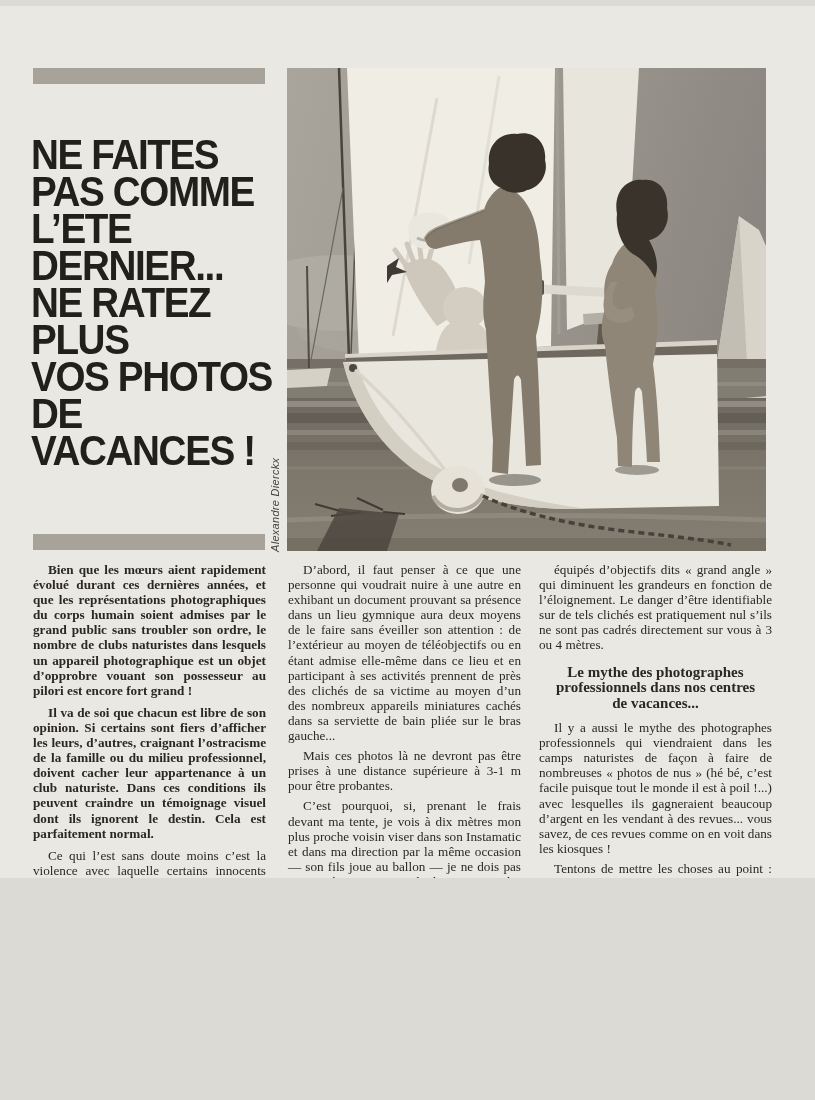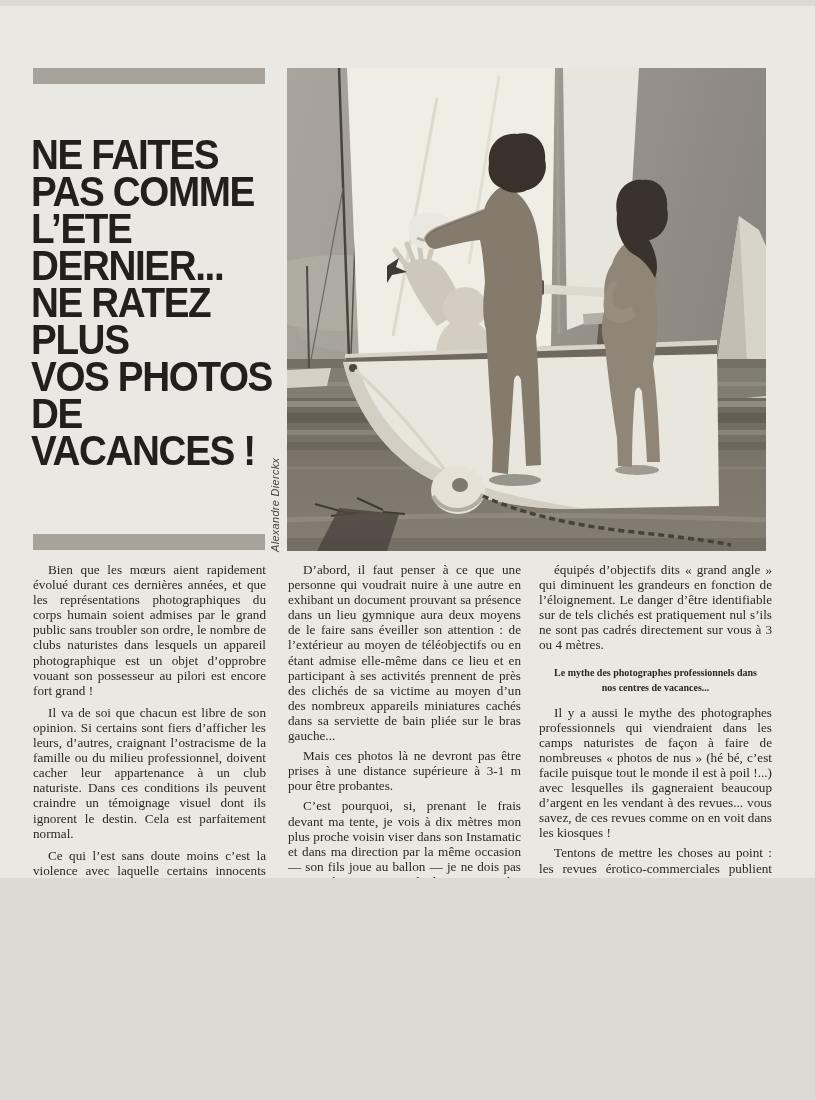--- a/index.html
+++ b/index.html
@@ -29,23 +29,23 @@
   .col{
     position:absolute;top:556px;width:233px;
     font-size:13.2px;line-height:15.1px;text-align:justify;
     color:#2b2823;
   }
   .col p{margin:0 0 7px 0;text-indent:15px;}
   .col-mid p, .col-right p{margin-bottom:5px;}
   .col-left{left:33px;}
   .col-mid{left:288px;}
   .col-right{left:539px;}
-  .bold{font-weight:normal;}
+  .bold{font-weight:bold;}
   .subhead{
-    font-size:10px;font-weight:bold;text-align:center;
+    font-size:15px;font-weight:bold;text-align:center;
     margin:12px 14px 9px 14px;line-height:15.5px;text-indent:0;
   }
   .page-number{
     position:absolute;left:742px;top:1057px;
     font-family:"Liberation Sans", sans-serif;font-weight:bold;
     font-size:20px;letter-spacing:1px;color:#21201d;
   }
 </style>
 </head>
 <body>

